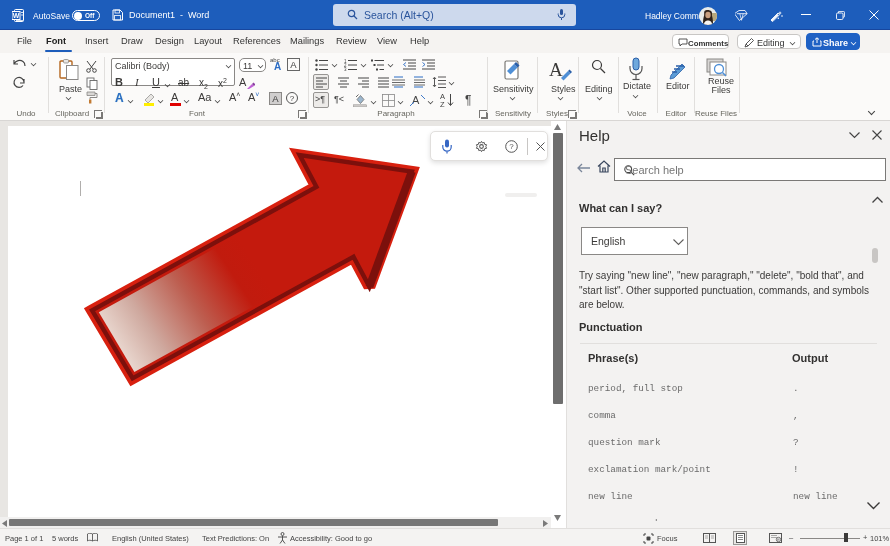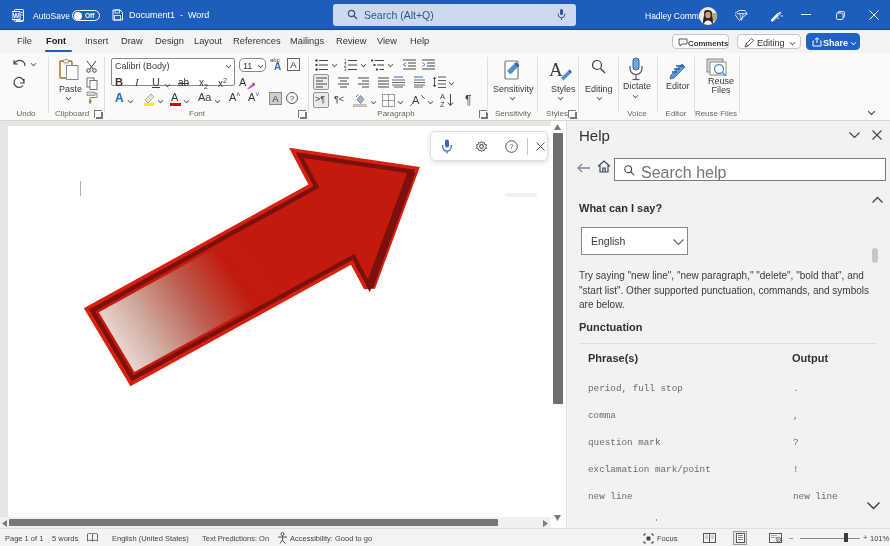--- a/index.html
+++ b/index.html
@@ -499,21 +499,21 @@
     <path d="M13 5 H1 M5 1 L1 5 l4 4" fill="none" stroke="#7a869a" stroke-width="1.3"></path>
   </svg>
   <svg class="abs" style="left:30px;top:39px" width="14" height="13" viewBox="0 0 14 13">
     <path d="M1 6.5 L7 1 l6 5.5 M3 5.5 V12 h8 V5.5 M5.8 12 V8 h2.4 v4" fill="none" stroke="#39475e" stroke-width="1.2"></path>
   </svg>
   <span class="abs" style="left:47px;top:37px;width:272px;height:23px;background:#fff;border:1px solid #7a7977">
     <svg class="abs" style="left:9px;top:6px" width="11" height="11" viewBox="0 0 11 11">
       <circle cx="4.2" cy="4.2" r="3.4" fill="none" stroke="#444" stroke-width="1.1"></circle>
       <line x1="6.8" y1="6.8" x2="10.2" y2="10.2" stroke="#444" stroke-width="1.1"></line>
     </svg>
-    <span class="abs" style="left:26px;top:5px;font-size:16px;color:#767676">Search help</span>
+    <span class="abs" style="left:10px;top:5px;font-size:11px;color:#767676">Search help</span>
   </span>
 
   <span class="abs" style="left:12px;top:81px;font-size:11px;font-weight:bold">What can I say?</span>
   <svg class="abs" style="left:305px;top:75px" width="11" height="7" viewBox="0 0 11 7">
       <path d="M0.5 6.5 L5.5 1.5 L10.5 6.5" fill="none" stroke="#444" stroke-width="1.3"></path>
     </svg>
 
   <span class="abs" style="left:14px;top:106px;width:107px;height:28px;background:#fff;border:1px solid #8a8886">
     <span class="abs" style="left:9px;top:7px;font-size:10.5px;color:#3b3a39">English</span>
     <svg class="abs" style="left:91px;top:11px" width="11" height="7" viewBox="0 0 11 7">

